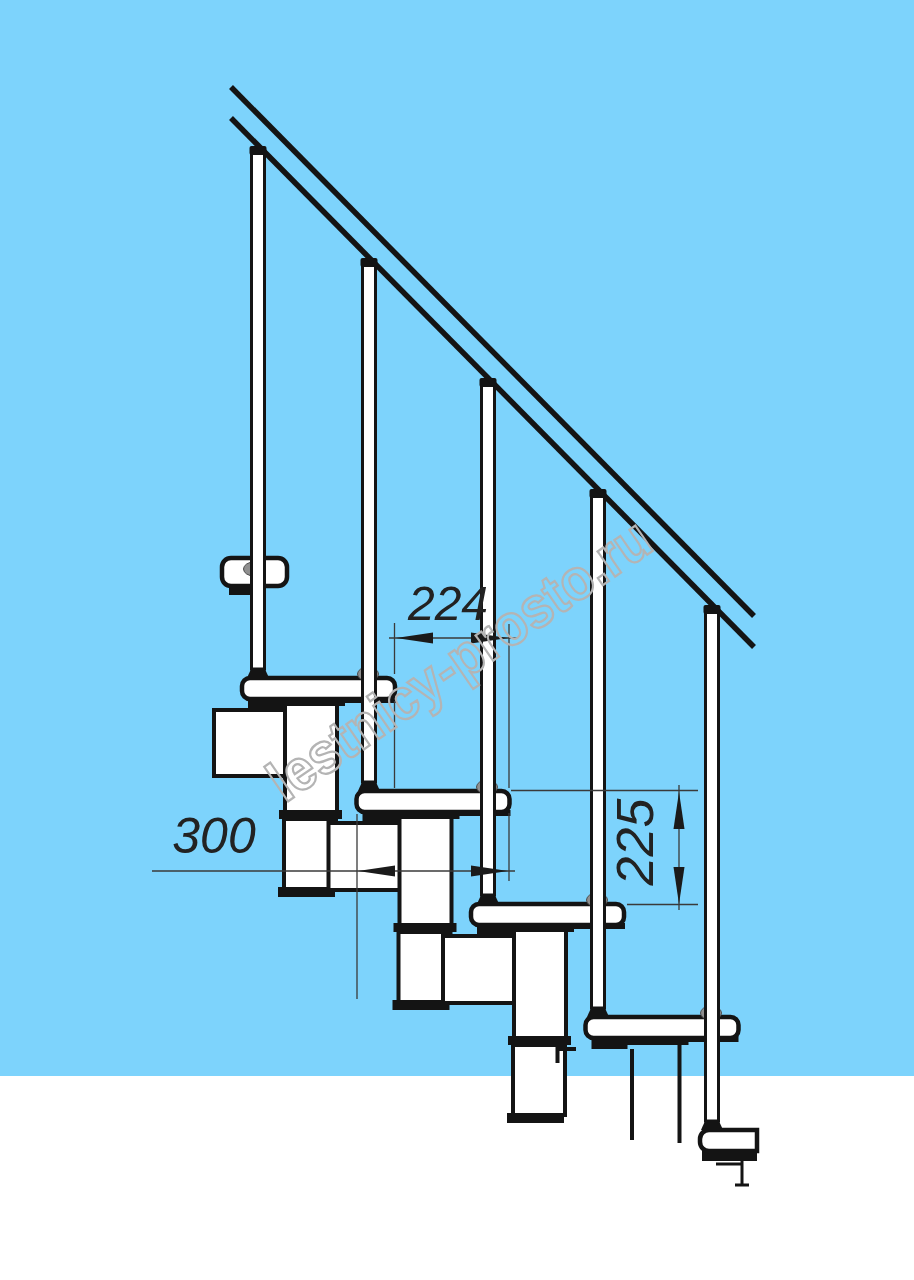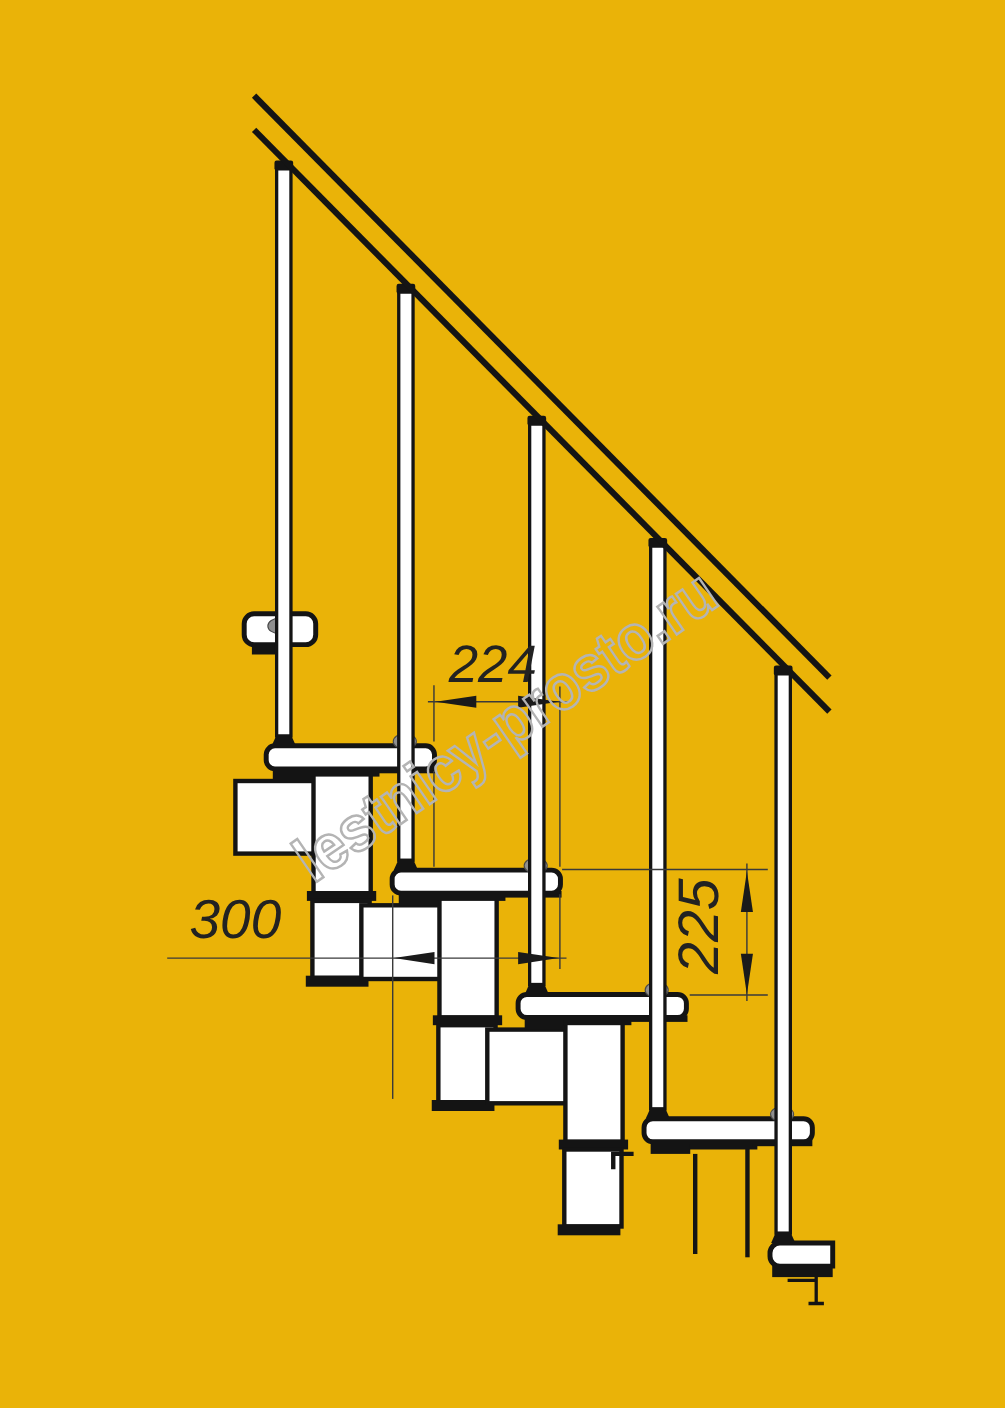--- a/index.html
+++ b/index.html
@@ -1,17 +1,17 @@
 <!DOCTYPE html>
 <html><head>
 <meta charset="utf-8">
 <style>
   html,body{margin:0;padding:0;background:#ffffff;}
   body{width:914px;height:1280px;overflow:hidden;font-family:"Liberation Sans",sans-serif;}
-  .stage{position:relative;width:914px;height:1280px;background:#eab308;}
+  .stage{position:relative;width:914px;height:1076px;background:#7dd3fc;}
   svg{display:block;}
   .wf{fill:#ffffff;stroke:#141414;}
   .ln{fill:none;stroke:#141414;}
   .blk{fill:#141414;stroke:none;}
   .thin{fill:none;stroke:#3a3a3a;stroke-width:1.3;}
   .arrow{fill:#1a1a1a;stroke:none;}
   .dimtxt{font-family:"Liberation Sans",sans-serif;font-style:italic;fill:#222222;}
   .collar{fill:#8f8f8f;stroke:#4a4a4a;stroke-width:1;}
   .wm{font-family:"Liberation Sans",sans-serif;font-weight:bold;fill:none;}
 </style>

